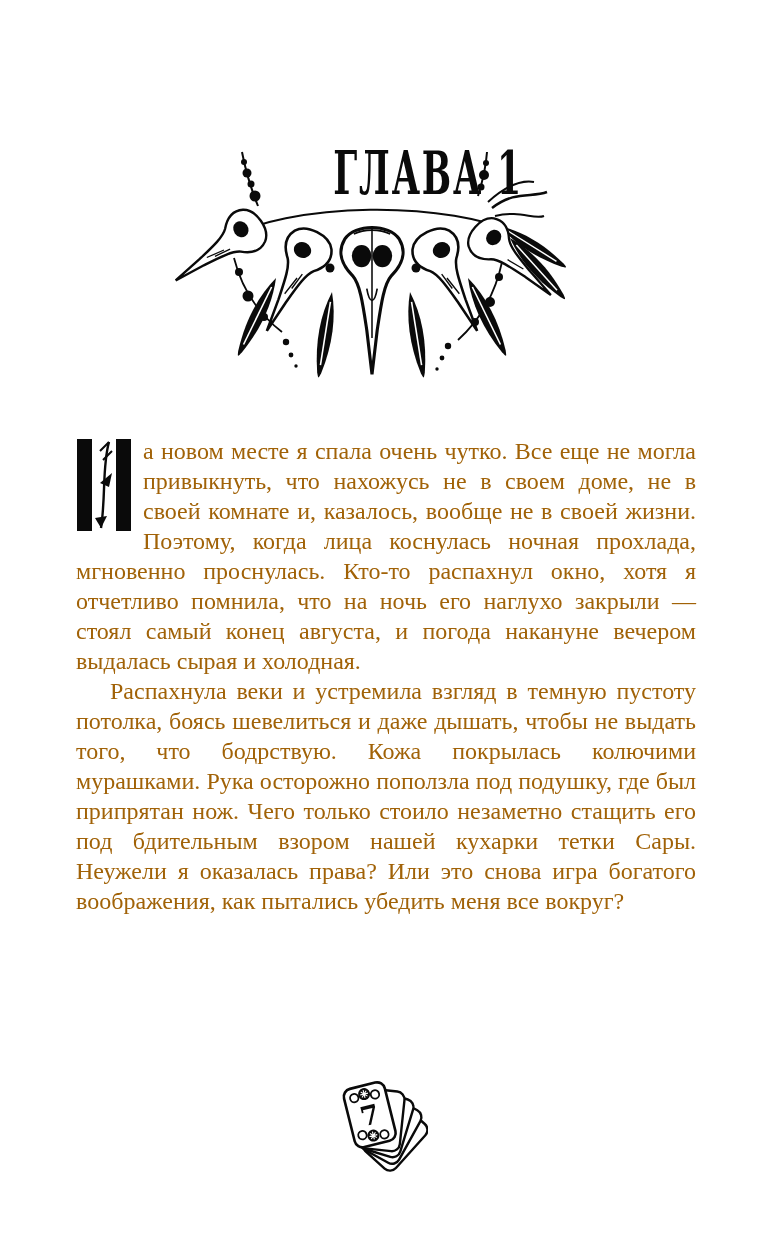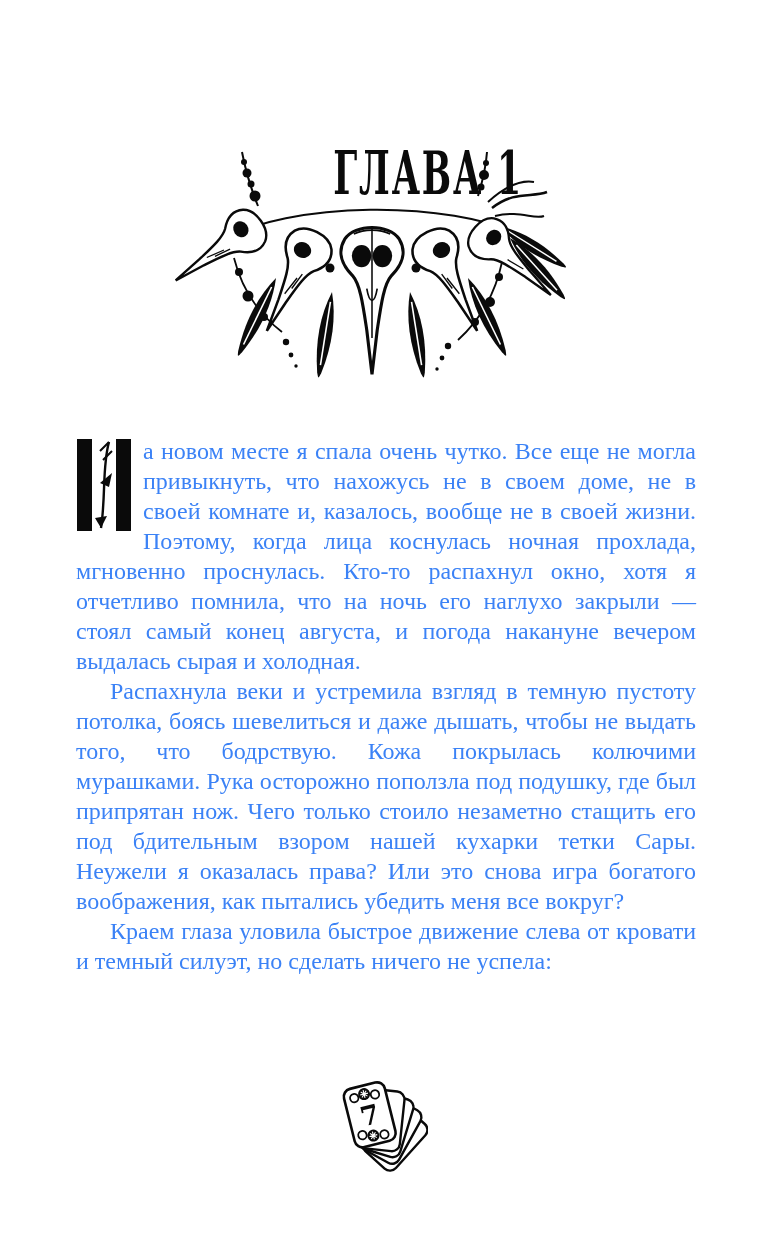--- a/index.html
+++ b/index.html
@@ -16,21 +16,21 @@
     display:inline-block;
     font-family:"DejaVu Serif",serif;font-weight:700;font-size:58px;
     letter-spacing:3px;line-height:58px;color:#0a0a0a;
     transform:scale(0.60,1.02);transform-origin:50% 0;
     white-space:nowrap;
   }
   .header-art{position:absolute;top:150px;left:190px;width:360px;height:250px;z-index:2;}
   .header-art svg{overflow:visible;display:block;}
   .body-text{
     position:absolute;top:436px;left:76px;width:620px;
-    font-size:24px;line-height:30px;text-align:justify;color:#3b82f6;
+    font-size:24px;line-height:30px;text-align:justify;color:#a16207;
   }
   .body-text p{margin:0;padding:0;}
   .body-text p.ind{text-indent:34px;}
   .dropcap-wrap{
     float:left;width:56px;height:92px;margin:3px 11px 0 0;
   }
   .sr{position:absolute;width:1px;height:1px;overflow:hidden;clip:rect(0 0 0 0);white-space:nowrap;}
   .footer-art{position:absolute;top:1080px;left:333px;width:95px;height:105px;z-index:2;}
   .pgnum{font-family:"DejaVu Serif",serif;font-weight:700;}
 </style>
@@ -151,21 +151,20 @@
           <rect x="1" y="0" width="15" height="92" fill="#0a0a0a"></rect>
           <rect x="40" y="0" width="15" height="92" fill="#0a0a0a"></rect>
           <path d="M33,3 C26,28 30,56 25,89" stroke="#0a0a0a" stroke-width="2.4" fill="none"></path>
           <path d="M33,3 l-9,9 M36,12 l-9,9" stroke="#0a0a0a" stroke-width="2"></path>
           <path d="M24,44 L36,34 L33,48 Z" fill="#0a0a0a"></path>
           <path d="M25,89 l-6,-10 l12,-2 Z" fill="#0a0a0a"></path>
         </svg>
       </span><span>а новом месте я спала очень чутко. Все еще не могла привыкнуть, что нахожусь не в своем доме, не в своей комнате и, казалось, вообще не в своей жизни. Поэтому, когда лица коснулась ночная прохлада, мгновенно проснулась. Кто-то распахнул окно, хотя я отчетливо помнила, что на ночь его наглухо закрыли — стоял самый конец августа, и погода накануне вечером выдалась сырая и холодная.</span>
     </p>
     <p class="ind">Распахнула веки и устремила взгляд в темную пустоту потолка, боясь шевелиться и даже дышать, чтобы не выдать того, что бодрствую. Кожа покрылась колючими мурашками. Рука осторожно поползла под подушку, где был припрятан нож. Чего только стоило незаметно стащить его под бдительным взором нашей кухарки тетки Сары. Неужели я оказалась права? Или это снова игра богатого воображения, как пытались убедить меня все вокруг?</p>
-    <p class="ind">Краем глаза уловила быстрое движение слева от кровати и темный силуэт, но сделать ничего не успела:</p>
   </div>
 
   <div class="footer-art">
     <svg width="95" height="105" viewBox="0 0 95 105">
       <g>
         <g transform="rotate(42 28 70)">
             <rect x="24" y="8" width="42" height="60" rx="8" fill="#fff" stroke="#0a0a0a" stroke-width="2.4"></rect>
           </g>
         <g transform="rotate(29 28 70)">
             <rect x="24" y="8" width="42" height="60" rx="8" fill="#fff" stroke="#0a0a0a" stroke-width="2.4"></rect>

